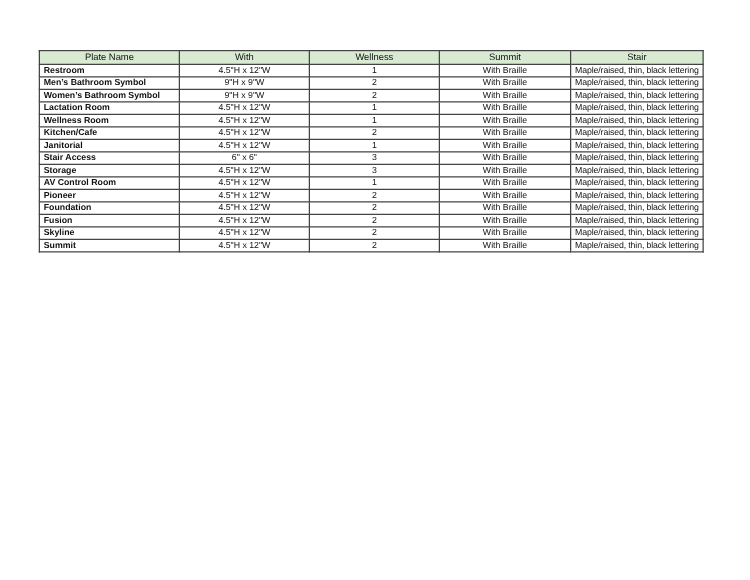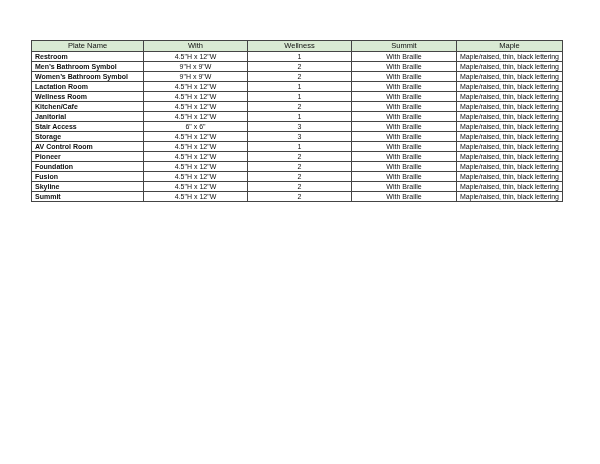--- a/index.html
+++ b/index.html
@@ -71,21 +71,21 @@
     <col style="width:104px">
     <col style="width:105px">
     <col style="width:106px">
   </colgroup>
   <thead>
     <tr>
       <th>Plate Name</th>
       <th>With</th>
       <th>Wellness</th>
       <th>Summit</th>
-      <th>Maple</th>
+      <th>Stair</th>
     </tr>
   </thead>
   <tbody>
       <tr>
         <td class="col-plate-name">Restroom</td>
         <td class="col-size">4.5"H x 12"W</td>
         <td class="col-quantity">1</td>
         <td class="col-notes">With Braille</td>
         <td class="col-finish">Maple/raised, thin, black lettering</td>
       </tr>

